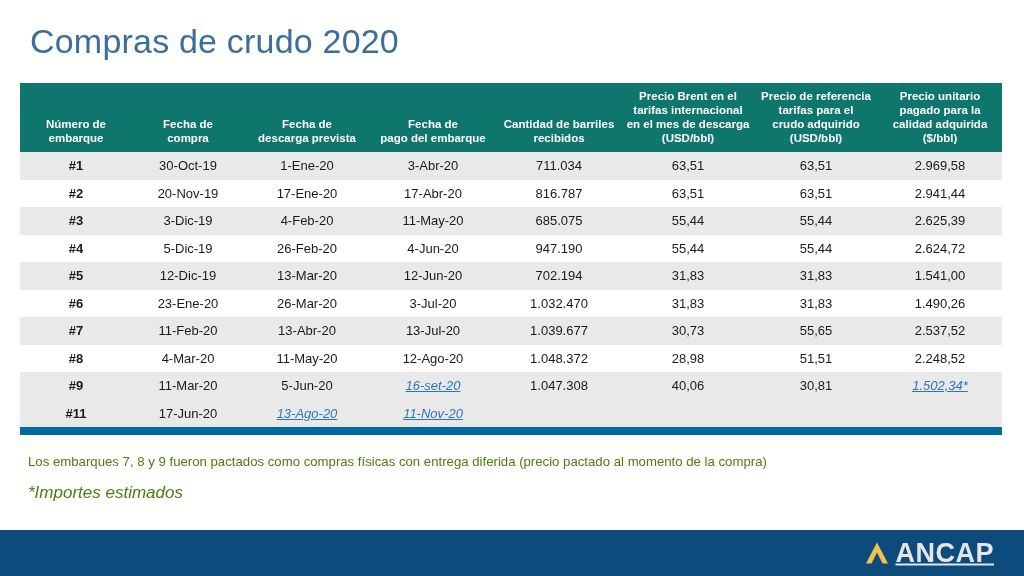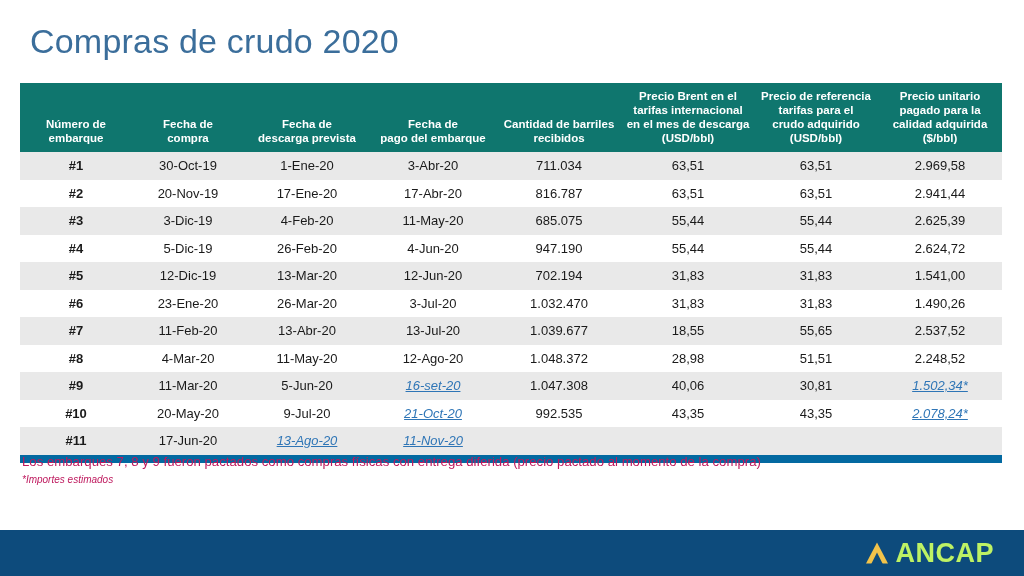--- a/index.html
+++ b/index.html
@@ -81,32 +81,32 @@
   col.c2 { width: 126px; }
   col.c3 { width: 126px; }
   col.c4 { width: 126px; }
   col.c5 { width: 132px; }
   col.c6 { width: 124px; }
   col.c7 { width: 124px; }
 
   
   #footnotes {
     position: absolute;
-    left: 22px;
+    left: 28px;
     top: 452px;
     width: 975px;
     font-size: 13.2px;
-    color: #be185d;
+    color: #4d7c0f;
     line-height: 1.45;
   }
   #footnotes .fn-line { white-space: normal; }
   #footnotes .fn-est {
     font-style: italic;
-    font-size: 10px;
-    margin-top: 2px;
+    font-size: 17px;
+    margin-top: 10px;
   }
 
   
   #footer-bar {
     position: absolute;
     left: 0;
     bottom: 0;
     width: 1024px;
     height: 46px;
     background: #0d4b7c;
@@ -133,25 +133,26 @@
     position: absolute;
     left: -6px;
     top: 10px;
     width: 0;
     height: 0;
     border-left: 6px solid transparent;
     border-right: 6px solid transparent;
     border-bottom: 12px solid #0d4b7c;
   }
   #ancap-logo .word {
-    color: #bef264;
+    color: #e5e5e5;
     font-size: 27px;
     font-weight: bold;
     letter-spacing: 0.5px;
     font-family: "Liberation Sans", sans-serif;
+    text-decoration: underline;
   }
 </style>
 </head>
 <body>
 
 <div id="slide-title">Compras de crudo 2020</div>
 
 <div id="crude-table-wrap">
   <table class="crude">
     <colgroup>
@@ -266,21 +267,21 @@
           <td>31,83</td>
           <td>31,83</td>
           <td>1.490,26</td>
         </tr>
         <tr class="odd">
           <td class="shipno">#7</td>
           <td>11-Feb-20</td>
           <td>13-Abr-20</td>
           <td>13-Jul-20</td>
           <td>1.039.677</td>
-          <td>18,55</td>
+          <td>30,73</td>
           <td>55,65</td>
           <td>2.537,52</td>
         </tr>
         <tr class="even">
           <td class="shipno">#8</td>
           <td>4-Mar-20</td>
           <td>11-May-20</td>
           <td>12-Ago-20</td>
           <td>1.048.372</td>
           <td>28,98</td>
@@ -290,30 +291,20 @@
         <tr class="odd">
           <td class="shipno">#9</td>
           <td>11-Mar-20</td>
           <td>5-Jun-20</td>
           <td class="est">16-set-20</td>
           <td>1.047.308</td>
           <td>40,06</td>
           <td>30,81</td>
           <td class="est">1.502,34*</td>
         </tr>
-        <tr class="even">
-          <td class="shipno">#10</td>
-          <td>20-May-20</td>
-          <td>9-Jul-20</td>
-          <td class="est">21-Oct-20</td>
-          <td>992.535</td>
-          <td>43,35</td>
-          <td>43,35</td>
-          <td class="est">2.078,24*</td>
-        </tr>
         <tr class="odd">
           <td class="shipno">#11</td>
           <td>17-Jun-20</td>
           <td class="est">13-Ago-20</td>
           <td class="est">11-Nov-20</td>
           <td></td>
           <td></td>
           <td></td>
           <td></td>
         </tr>

